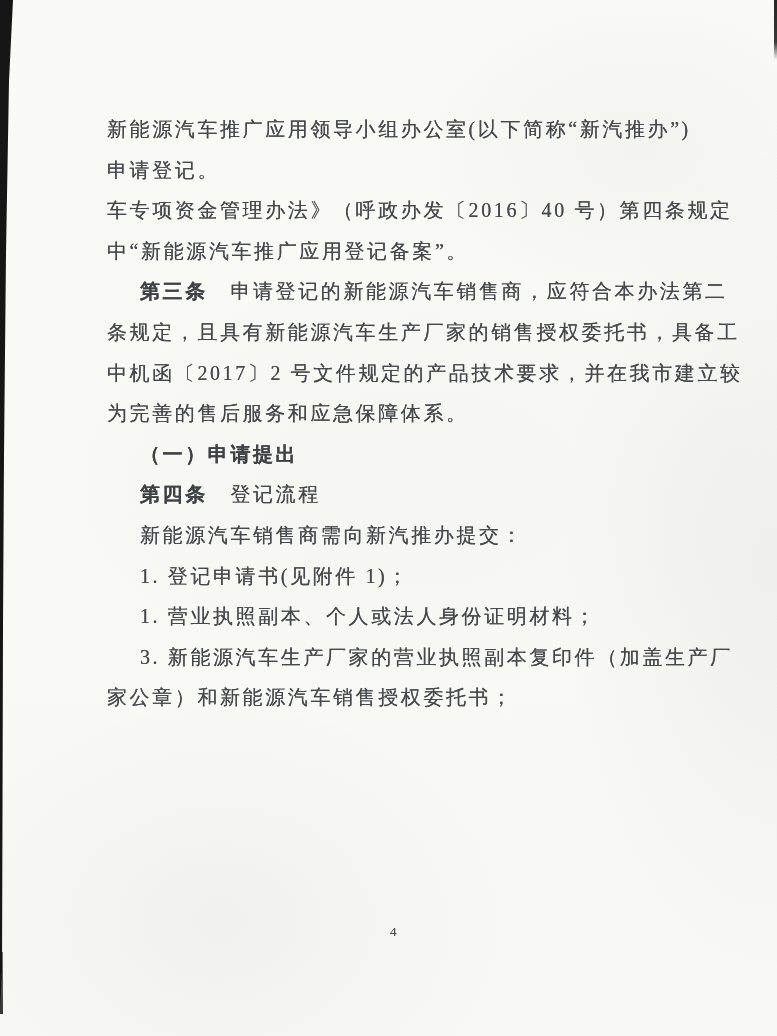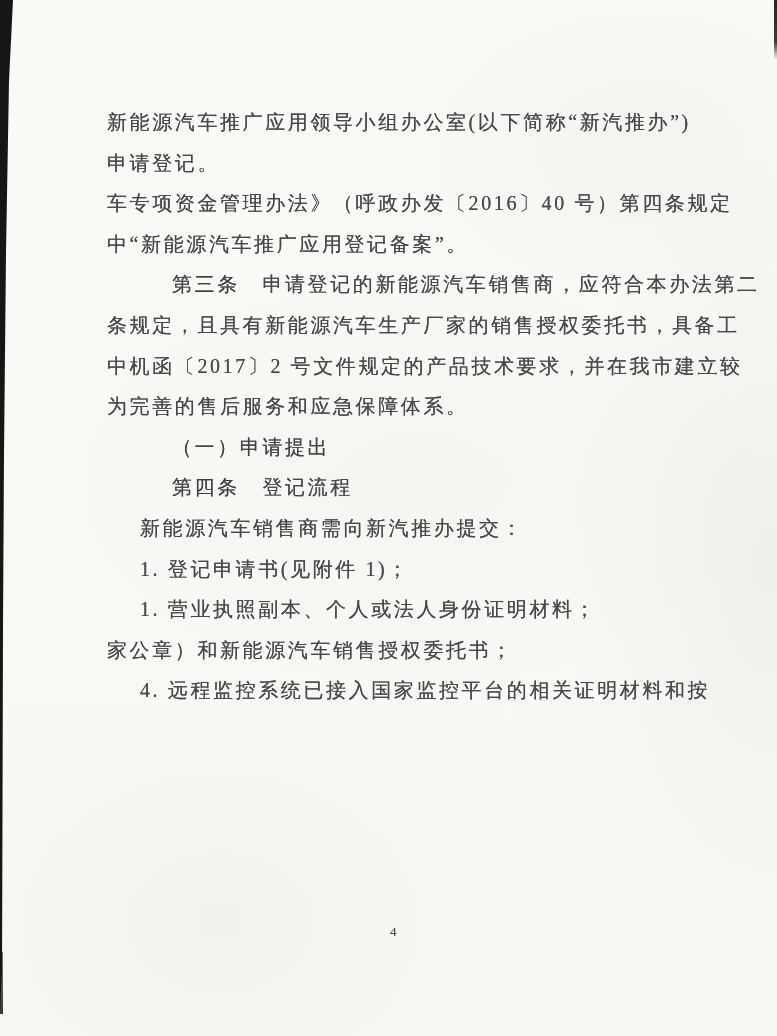--- a/index.html
+++ b/index.html
@@ -27,31 +27,31 @@
     position:absolute; right:0; top:0; width:3px; height:60px;
     background: linear-gradient(#262626 0%, #3a3a3a 70%, rgba(60,60,60,0) 100%);
   }
   .edge-bottom-left {
     position:absolute; left:0; top:952px; width:3px; height:62px;
     background: linear-gradient(rgba(20,20,20,0.55), rgba(20,20,20,0.85));
     filter: blur(0.3px);
   }
   
   .text-block {
-    position:absolute; left:107px; top:102px; width:645px;
+    position:absolute; left:107px; top:109px; width:645px;
     color:#45484c;
     font-size:20px;
     letter-spacing:2.6px;
     text-shadow: 0 0 0.6px rgba(70,72,76,0.85);
   }
   .line {
     height:40.6px; line-height:40.6px;
     white-space:nowrap;
   }
-  .line .lead { font-weight:normal; color:#3e4145;margin-left:32px; }
+  .line .lead { font-weight:bold; color:#3e4145; }
   .indent-0 { margin-left:0; }
   .indent-1 { margin-left:33px; }
   .page-num {
     position:absolute; left:390px; top:924px;
     font-size:13px; color:#4a4a4a; letter-spacing:0;
     text-shadow: 0 0 0.5px rgba(70,70,70,0.8);
   }
 </style>
 </head>
 <body>
@@ -69,19 +69,19 @@
       <div class="line indent-0"><span class="rest">中“新能源汽车推广应用登记备案”。</span></div>
       <div class="line indent-1"><b class="lead">第三条</b><span class="rest">　申请登记的新能源汽车销售商，应符合本办法第二</span></div>
       <div class="line indent-0"><span class="rest">条规定，且具有新能源汽车生产厂家的销售授权委托书，具备工</span></div>
       <div class="line indent-0"><span class="rest">中机函〔2017〕2 号文件规定的产品技术要求，并在我市建立较</span></div>
       <div class="line indent-0"><span class="rest">为完善的售后服务和应急保障体系。</span></div>
       <div class="line indent-1"><b class="lead">（一）申请提出</b><span class="rest"></span></div>
       <div class="line indent-1"><b class="lead">第四条</b><span class="rest">　登记流程</span></div>
       <div class="line indent-1"><span class="rest">新能源汽车销售商需向新汽推办提交：</span></div>
       <div class="line indent-1"><span class="rest">1. 登记申请书(见附件 1)；</span></div>
       <div class="line indent-1"><span class="rest">1. 营业执照副本、个人或法人身份证明材料；</span></div>
+      <div class="line indent-1"><span class="rest">3. 新能源汽车生产厂家的营业执照副本复印件（加盖生产厂</span></div>
       <div class="line indent-0"><span class="rest">家公章）和新能源汽车销售授权委托书；</span></div>
-      <div class="line indent-1"><span class="rest">4. 远程监控系统已接入国家监控平台的相关证明材料和按</span></div>
     </div>
 
   <div class="page-num">4</div>
 
 </div>
 
 </body></html>

